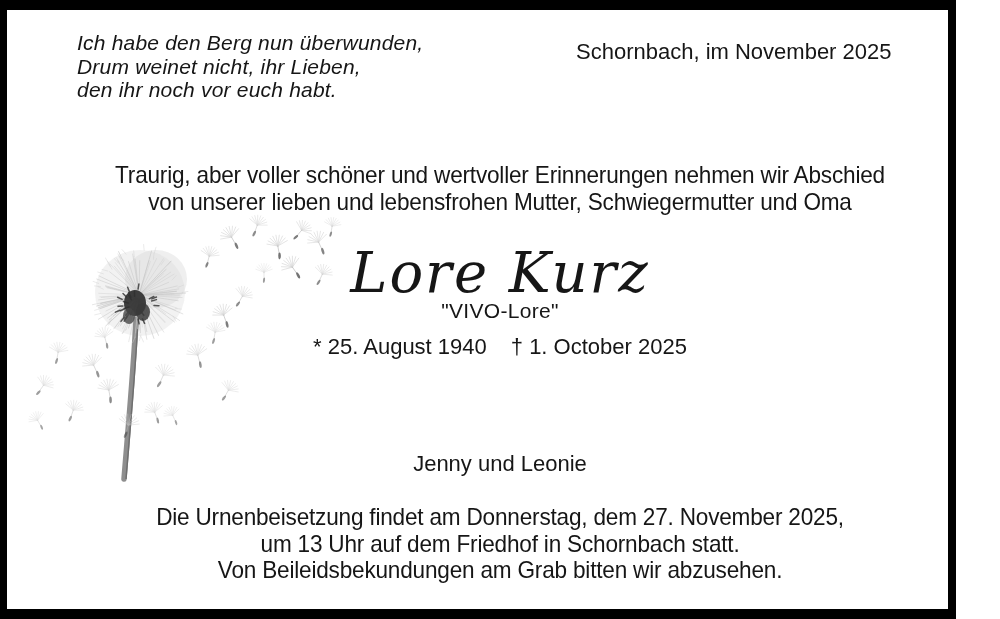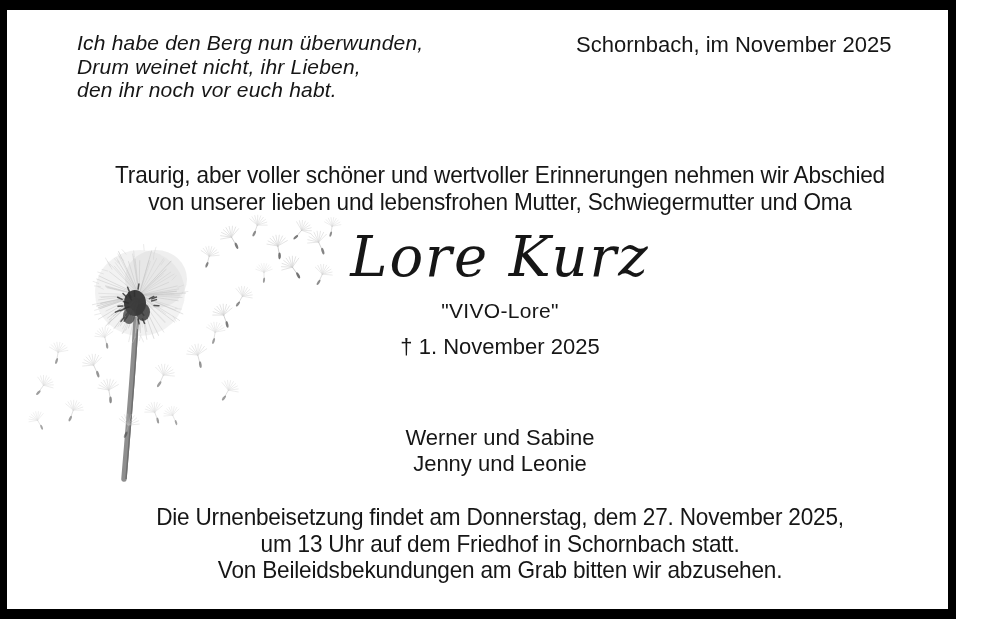--- a/index.html
+++ b/index.html
@@ -10,28 +10,28 @@
   .frame {
     position:absolute; inset:0; border:10px solid #000;
     border-left-width:7px; border-right-width:8px;
     pointer-events:none; z-index:6;
   }
   .poem {
     position:absolute; left:77px; top:31px;
     font-style:italic; font-size:21px; line-height:23.5px; letter-spacing:0.2px;
     white-space:nowrap;
   }
-  .dateline { position:absolute; left:576px; top:32px; font-size:22px; white-space:nowrap; }
+  .dateline { position:absolute; left:576px; top:39px; font-size:22px; white-space:nowrap; }
   .centered { position:absolute; left:0; width:1000px; text-align:center; }
   .intro {
     top:161px; font-size:24px; line-height:27px;
     transform:scaleX(0.94); letter-spacing:-0.2px;
   }
   .name {
-    top:224px; font-size:56px; font-family:"DejaVu Serif", serif;
+    top:240px; font-size:56px; font-family:"DejaVu Serif", serif;
     font-style:italic; letter-spacing:2px;
   }
   .nickname { top:299px; font-size:21px; letter-spacing:0.3px; }
   .dates { top:334px; font-size:22px; display:flex; justify-content:center; gap:24px; }
   .mourn-title { top:392px; font-size:22px; }
   .mourn-1 { top:425px; font-size:22px; }
   .mourn-2 { top:451px; font-size:22px; }
   .funeral {
     top:504px; font-size:24px; line-height:26.5px;
     transform:scaleX(0.94); letter-spacing:-0.2px;
@@ -543,24 +543,24 @@
   <div class="centered intro textlayer">
     <div>Traurig, aber voller schöner und wertvoller Erinnerungen nehmen wir Abschied</div>
     <div>von unserer lieben und lebensfrohen Mutter, Schwiegermutter und Oma</div>
   </div>
 
   <div class="centered name textlayer">Lore Kurz</div>
 
   <div class="centered nickname textlayer">"VIVO-Lore"</div>
 
   <div class="centered dates textlayer">
-    <span>† 1. November 2025</span>
+    <span>* 25. August 1940</span>
+    <span>† 1. October 2025</span>
   </div>
 
-  <div class="centered mourn-1 textlayer">Werner und Sabine</div>
   <div class="centered mourn-2 textlayer">Jenny und Leonie</div>
 
   <div class="centered funeral textlayer">
     <div>Die Urnenbeisetzung findet am Donnerstag, dem 27. November 2025,</div>
     <div>um 13 Uhr auf dem Friedhof in Schornbach statt.</div>
     <div>Von Beileidsbekundungen am Grab bitten wir abzusehen.</div>
   </div>
 </div>
 
 </body></html>

